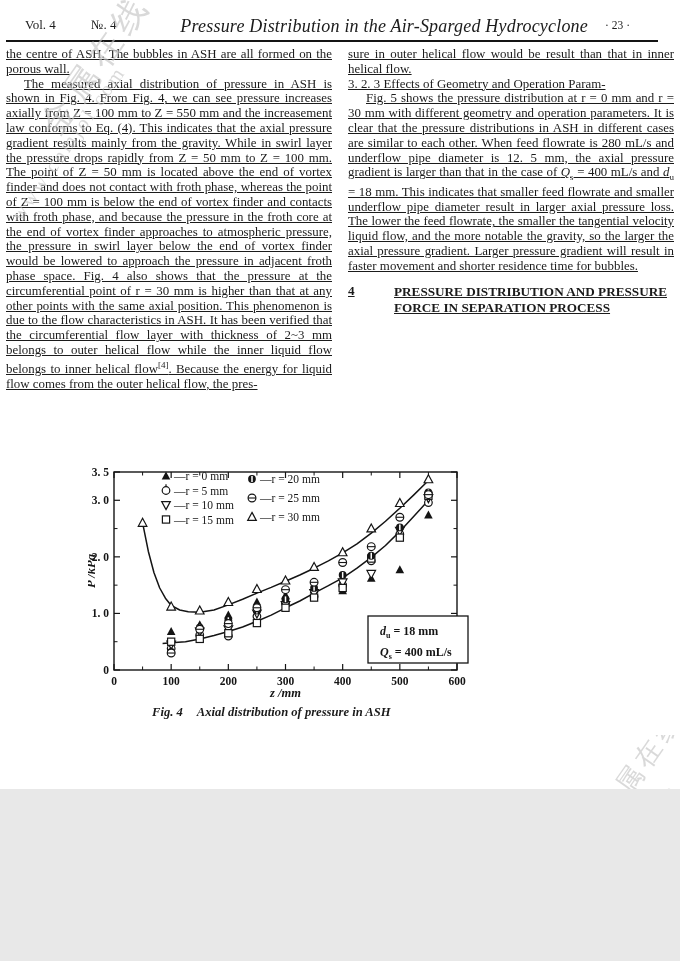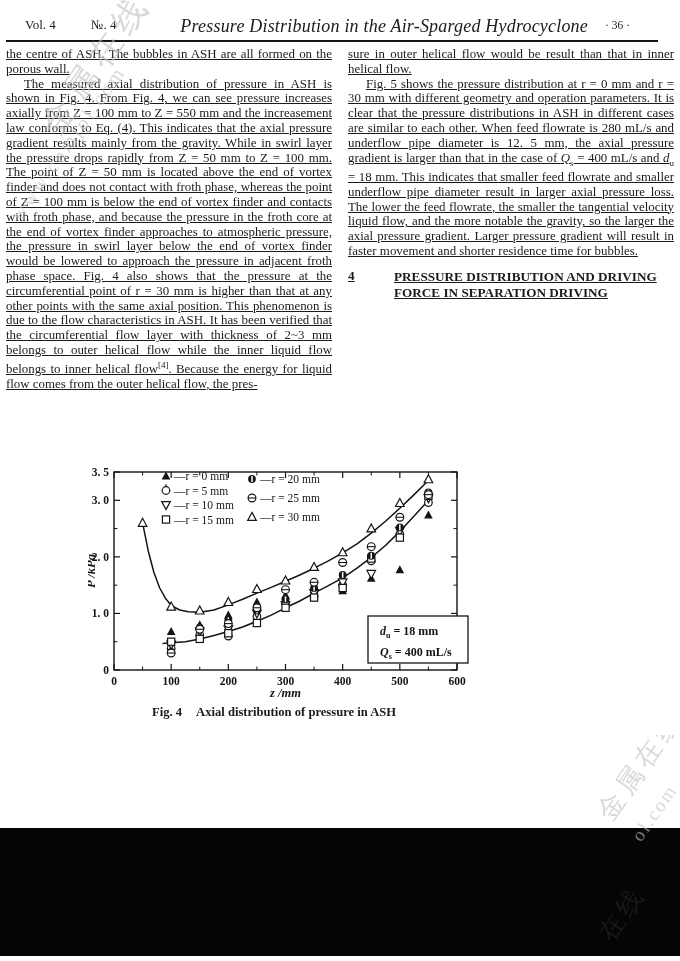--- a/index.html
+++ b/index.html
@@ -1,16 +1,16 @@
 <!DOCTYPE html>
 <html><head>
 <meta charset="utf-8">
 <style>
   html,body{margin:0;padding:0;background:#e8e8e8;}
-  .page{position:relative;width:680px;height:961px;background:#ffffff;
+  .page{position:relative;width:680px;height:789px;background:#ffffff;
         font-family:"Liberation Serif",serif;color:#1b1b1b;overflow:hidden;}
 
   
   .header-row{position:absolute;left:25px;top:17px;width:633px;height:18px;font-size:13px;}
   .vol{position:absolute;left:0;top:0;}
   .issue{position:absolute;left:66px;top:0;}
   .head-title{position:absolute;left:90px;right:70px;top:-1px;text-align:right;
               font-style:italic;font-weight:normal;font-size:18px;letter-spacing:.2px;}
   .pageno{position:absolute;right:28px;top:2px;font-size:11.5px;}
   .rule{position:absolute;left:6px;top:40px;width:652px;height:2px;background:#141414;}
@@ -25,21 +25,21 @@
   .subhead{margin:1px 0;}
   .hang2{padding-left:47px;}
   sub{font-size:9px;}
   sup{font-size:9px;}
   .sec4{display:flex;margin:10px 0 7px 0;}
   .sec4num{width:46px;font-weight:bold;font-size:13.2px;flex:0 0 46px;}
   .sec4title{font-weight:bold;font-size:13.2px;line-height:16.5px;flex:1;text-align:left;}
 
   
   .chart-mount{position:absolute;left:88px;top:460px;width:392px;height:250px;}
-  .caption{position:absolute;left:152px;top:705px;font-weight:bold;font-size:12.6px;}
+  .caption{position:absolute;left:152px;top:705px;font-weight:bold;font-size:12.6px;font-style:italic;}
   .caption .cap-text{margin-left:14px;}
   .tick{font-family:"Liberation Serif",serif;font-size:11.5px;font-weight:bold;fill:#151515;}
   .axis-label{font-family:"Liberation Serif",serif;font-size:12.5px;font-weight:bold;
               font-style:italic;fill:#151515;}
   .legend-text{font-family:"Liberation Serif",serif;font-size:11.5px;fill:#151515;}
   .ann{font-family:"Liberation Serif",serif;font-size:12px;font-weight:bold;fill:#151515;}
 
   
   .wm{position:absolute;color:#c3c3c3;opacity:.62;pointer-events:none;z-index:6;}
   .wm-tl{left:0;top:0;width:240px;height:240px;overflow:hidden;}
@@ -61,35 +61,36 @@
 </style>
 </head>
 <body>
 
 <div class="page">
 
   <div class="header-row">
     <span class="vol">Vol. 4</span>
     <span class="issue">№. 4</span>
     <span class="head-title">Pressure Distribution in the Air-Sparged Hydrocyclone</span>
-    <span class="pageno">· 36 ·</span>
+    <span class="pageno">· 23 ·</span>
   </div>
   <div class="rule"></div>
 
   <div class="col col-left">
     <p>the centre of ASH. The bubbles in ASH are all formed on the porous wall.</p>
     <p class="indent"><span>The measured axial distribution of pressure in ASH is shown in Fig. 4. From Fig. 4, we can see pressure increases axially from Z = 100 mm to Z = 550 mm and the increasement law conforms to Eq. (4). This indicates that the axial pressure gradient results mainly from the gravity. While in swirl layer the pressure drops rapidly from Z = 50 mm to Z = 100 mm. The point of Z = 50 mm is located above the end of vortex finder and does not contact with froth phase, whereas the point of Z = 100 mm is below the end of vortex finder and contacts with froth phase, and because the pressure in the froth core at the end of vortex finder approaches to atmospheric pressure, the pressure in swirl layer below the end of vortex finder would be lowered to approach the pressure in adjacent froth phase space. Fig. 4 also shows that the pressure at the circumferential point of r = 30 mm is higher than that at any other points with the same axial position. This phenomenon is due to the flow characteristics in ASH. It has been verified that the circumferential flow layer with thickness of 2~3 mm belongs to outer helical flow while the inner liquid flow belongs to inner helical flow</span><sup>[4]</sup><span>. Because the energy for liquid flow comes from the outer helical flow, the pres-</span></p>
   </div>
 
   <div class="col col-right">
     <p>sure in outer helical flow would be result than that in inner helical flow.</p>
+    <p class="subhead">3. 2. 3  Effects of Geometry and Operation Param-</p>
     <p class="indent"><span>Fig. 5 shows the pressure distribution at r = 0 mm and r = 30 mm with different geometry and operation parameters. It is clear that the pressure distributions in ASH in different cases are similar to each other. When feed flowrate is 280 mL/s and underflow pipe diameter is 12. 5 mm, the axial pressure gradient is larger than that in the case of </span><i>Q</i><sub>s</sub><span> = 400 mL/s and </span><i>d</i><sub>u</sub><span> = 18 mm. This indicates that smaller feed flowrate and smaller underflow pipe diameter result in larger axial pressure loss. The lower the feed flowrate, the smaller the tangential velocity liquid flow, and the more notable the gravity, so the larger the axial pressure gradient. Larger pressure gradient will result in faster movement and shorter residence time for bubbles.</span></p>
     <div class="sec4">
       <div class="sec4num">4</div>
-      <div class="sec4title">PRESSURE DISTRIBUTION AND DRIVING FORCE IN SEPARATION DRIVING</div>
+      <div class="sec4title">PRESSURE DISTRIBUTION AND PRESSURE FORCE IN SEPARATION PROCESS</div>
     </div>
   </div>
 
   <div class="chart-mount">
     <svg width="392" height="250" viewBox="0 0 392 250" xmlns="http://www.w3.org/2000/svg">
         <rect x="26" y="12" width="343" height="198" fill="none" stroke="#141414" stroke-width="1.4"></rect>
         <line x1="26" y1="210" x2="26" y2="204" stroke="#141414" stroke-width="1.2"></line>
         <line x1="26" y1="12" x2="26" y2="18" stroke="#141414" stroke-width="1.2"></line>
         <text x="26" y="225" text-anchor="middle" class="tick">0</text>
         <line x1="83.16666666666666" y1="210" x2="83.16666666666666" y2="204" stroke="#141414" stroke-width="1.2"></line>

